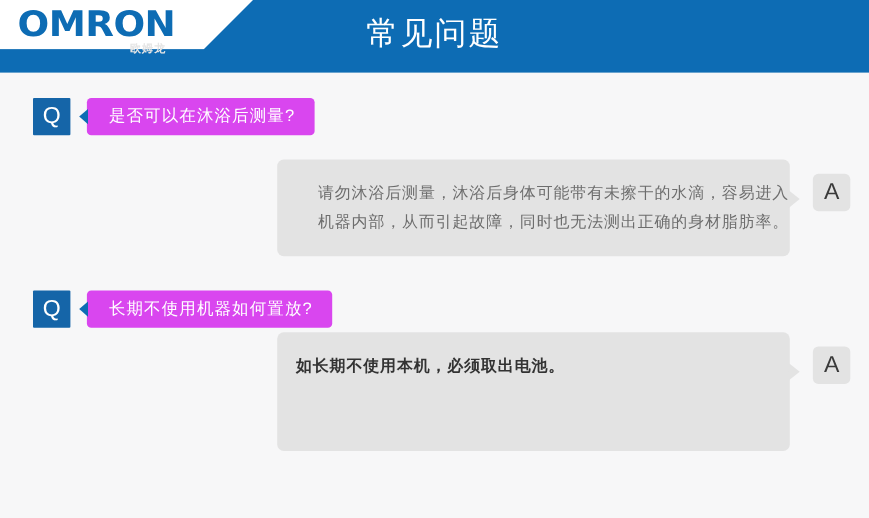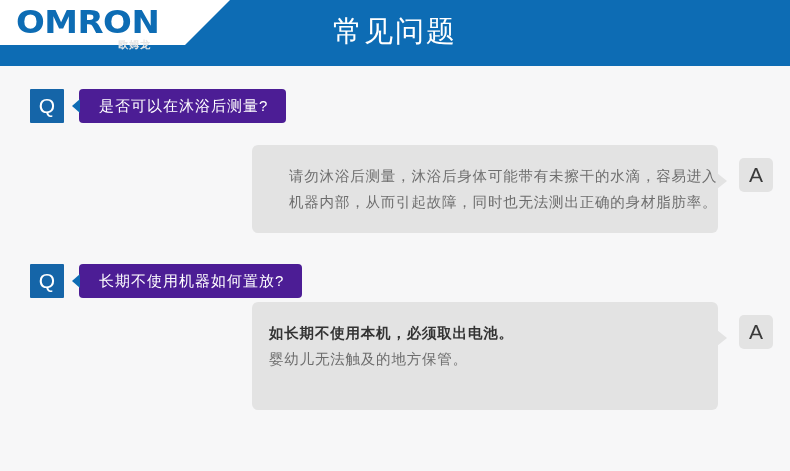--- a/index.html
+++ b/index.html
@@ -99,21 +99,21 @@
     font-family: "Liberation Sans", sans-serif;
     display: flex;
     align-items: center;
     justify-content: center;
     border-radius: 1px;
     flex: none;
   }
   .q-bubble {
     position: relative;
     margin-left: 15px;
-    background: #4c1d95;
+    background: #d946ef;
     border-radius: 4px;
     color: #ffffff;
     font-size: 15px;
     line-height: 34px;
     height: 34px;
     padding: 0 18px 0 20px;
     letter-spacing: 1px;
     white-space: nowrap;
   }
   .q-bubble::before {
@@ -217,19 +217,18 @@
   </div>
 
   <div class="qa-block" id="qa-1">
     <div class="q-row">
       <div class="q-badge">Q</div>
       <div class="q-bubble">长期不使用机器如何置放?</div>
     </div>
     <div class="a-row">
       <div class="a-bubble">
         <div class="a-line strong">如长期不使用本机，必须取出电池。</div>
-        <div class="a-line">婴幼儿无法触及的地方保管。</div>
       </div>
       <div class="a-badge">A</div>
     </div>
   </div>
 
 </div>
 
 </body></html>

